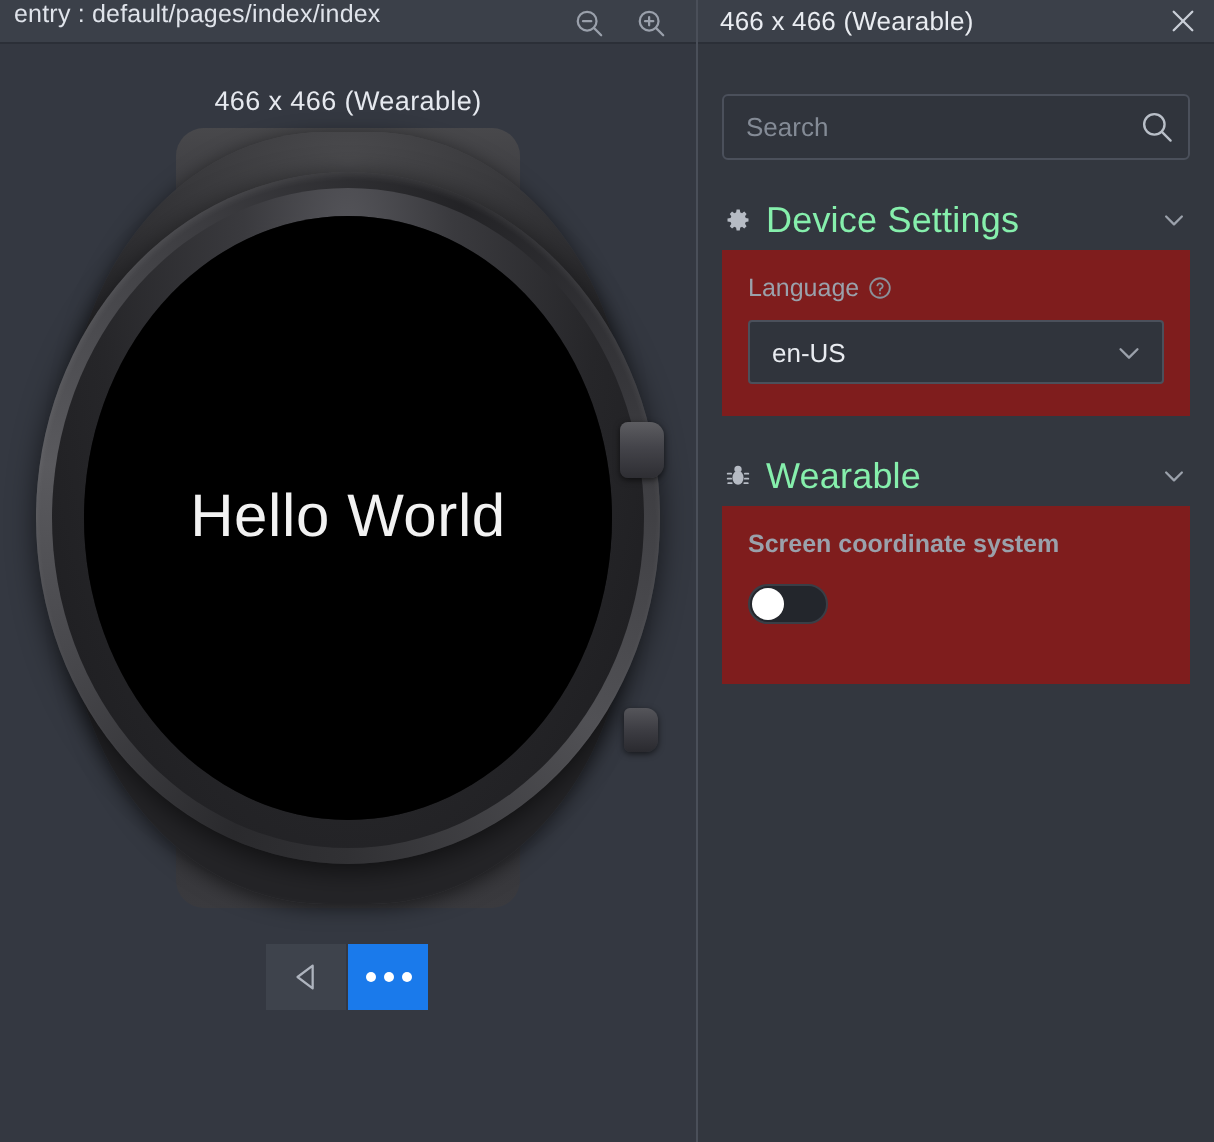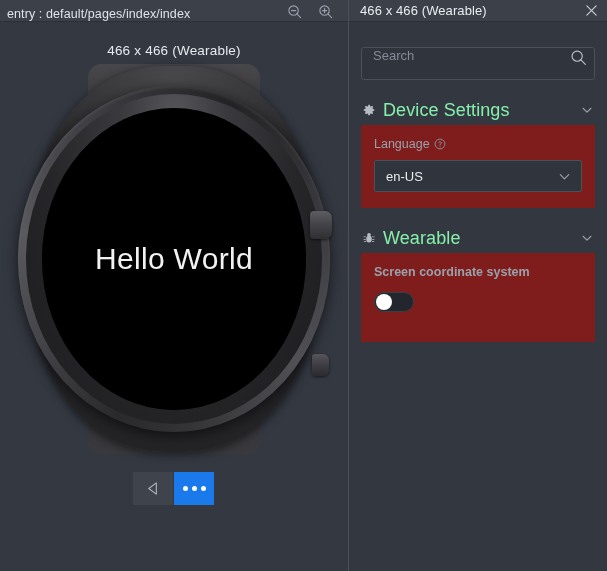--- a/index.html
+++ b/index.html
@@ -23,21 +23,21 @@
     background: #343841;
     overflow: hidden;
   }
   #preview-topbar {
     position: absolute;
     top: 0; left: 0;
     width: 348px; height: 22px;
     background: #3b4049;
     border-bottom: 1px solid #2b2f37;
     display: flex;
-    align-items: flex-end;
+    align-items: flex-start;
   }
   #entry-path {
     font-size: 12.5px;
     color: #dfe3ea;
     padding-left: 7px;
     letter-spacing: 0.1px;
     white-space: nowrap;
   }
   .zoom-btn {
     position: absolute;
@@ -214,21 +214,21 @@
     line-height: 1;
   }
 
   #search-wrap {
     margin: 25px 12px 0 12px;
     height: 33px;
     border: 1px solid #4b505b;
     border-radius: 3px;
     background: #30343c;
     display: flex;
-    align-items: flex-start;
+    align-items: center;
     padding: 0 7px 0 11px;
   }
   #search-input {
     flex: 1;
     background: transparent;
     border: none;
     outline: none;
     color: #d6dae1;
     font-size: 13px;
     font-family: "Liberation Sans", sans-serif;

